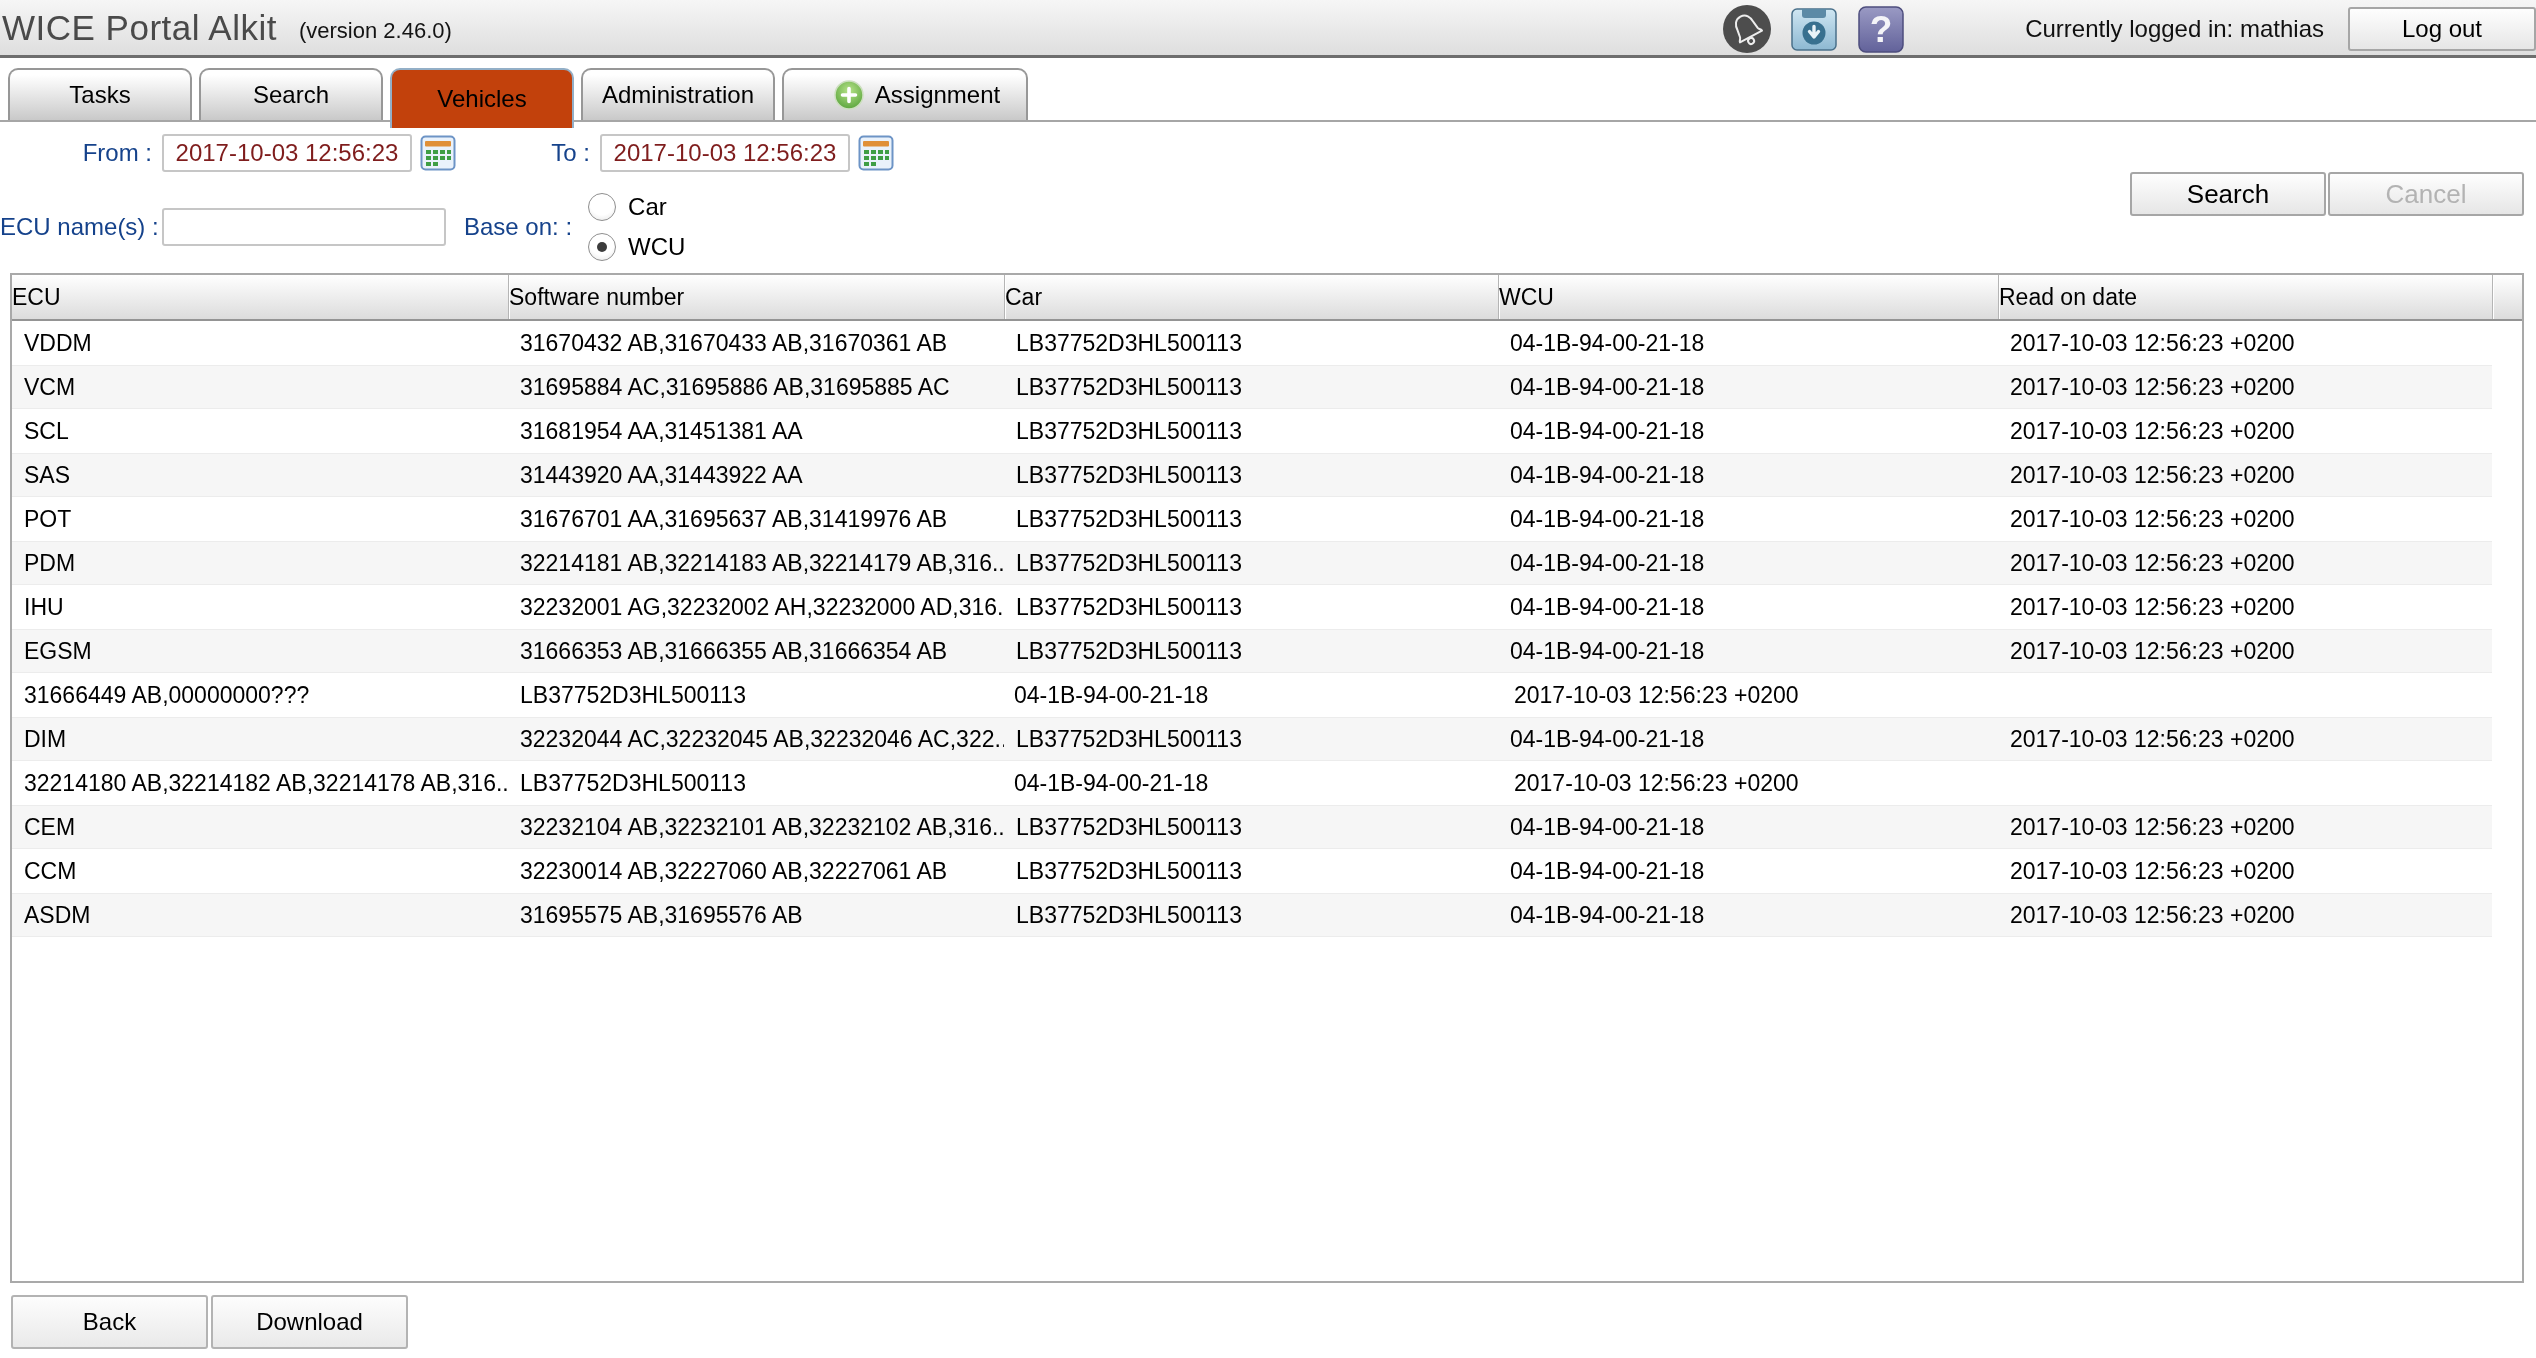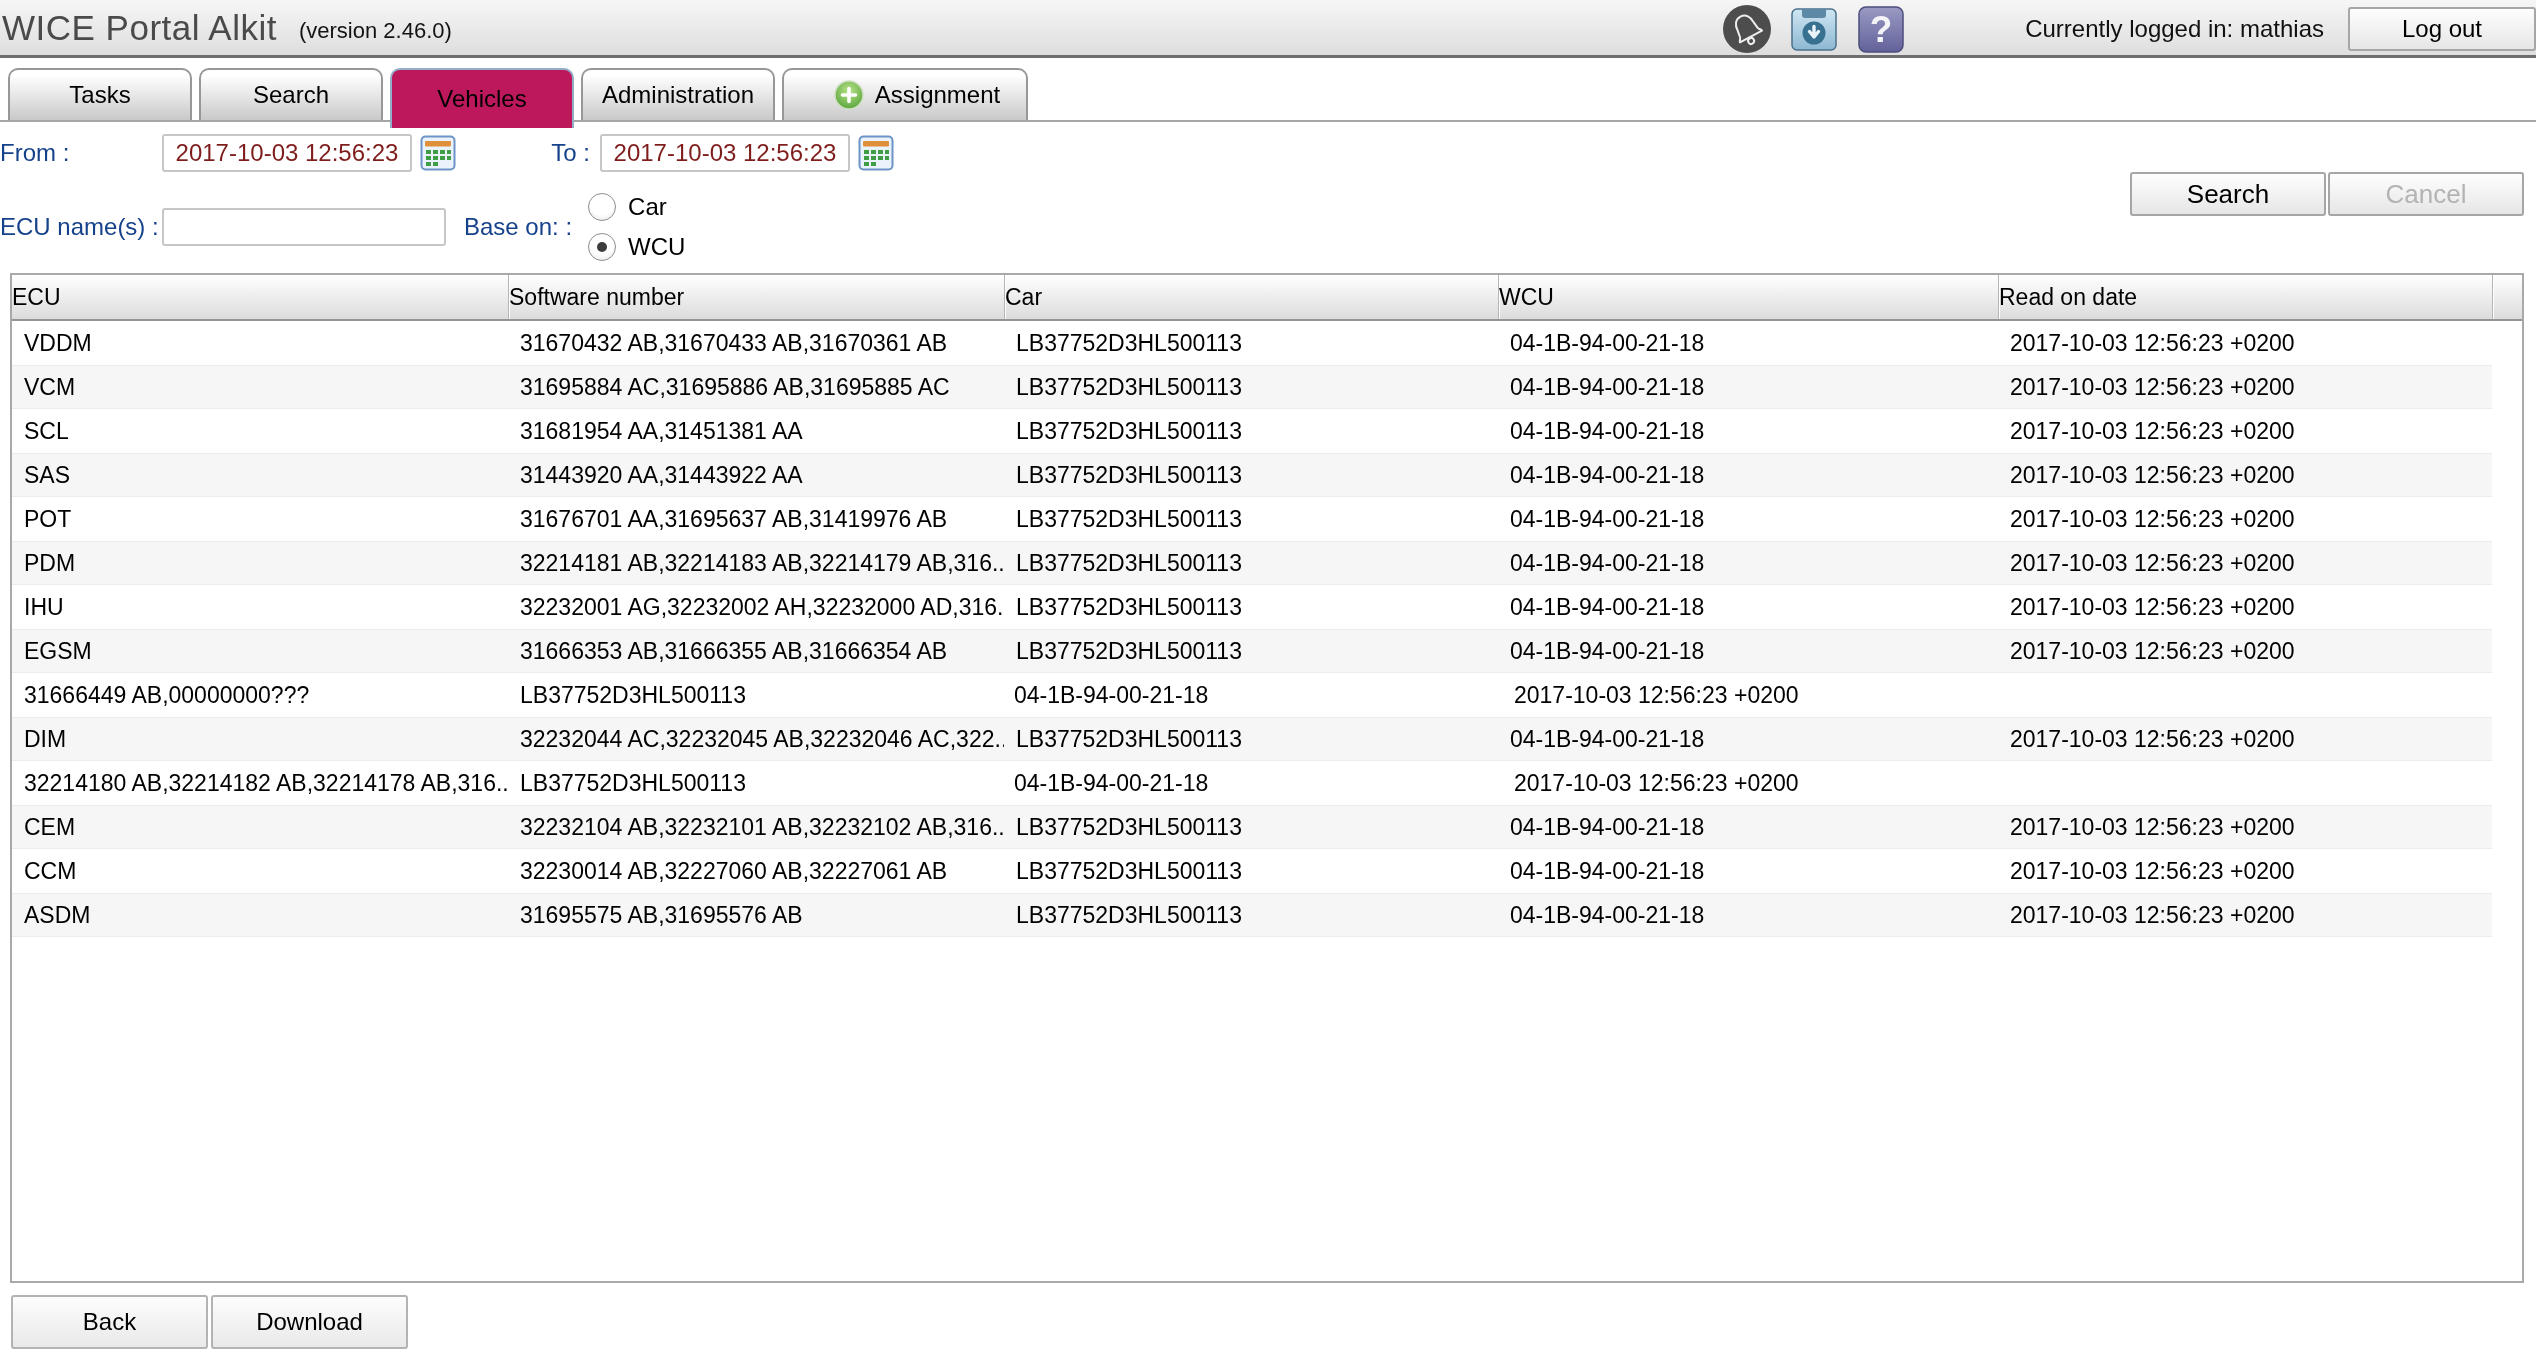--- a/index.html
+++ b/index.html
@@ -29,29 +29,29 @@
   .tab { height: 52px; border: 2px solid #979797; border-bottom: none;
     border-radius: 10px 10px 0 0;
     background: linear-gradient(#ffffff 10%, #c9c9c9);
     font-size: 24px; display: flex; align-items: center; justify-content: center;
     gap: 11px; cursor: pointer; position: relative; }
   .tab-tasks { width: 184px; }
   .tab-search { width: 184px; }
   .tab-vehicles { width: 184px; }
   .tab-administration { width: 194px; }
   .tab-assignment { width: 246px; padding-left: 24px; }
-  .tab.active { background: #be185d; border-color: #93afc7; height: 60px;
+  .tab.active { background: #c2410c; border-color: #93afc7; height: 60px;
     margin-bottom: -8px; z-index: 3; }
 
   
   .formarea { position: relative; height: 151px; background: #fff; }
   .form-row1 { position: absolute; top: 12px; left: 0; display: flex; align-items: center; }
   .form-row2 { position: absolute; top: 60px; left: 0; display: flex; align-items: center; height: 90px; }
   .flabel { color: #15428b; font-size: 24px; white-space: nowrap; }
-  .lab-from { width: 152px; text-align: left; margin-right: 10px; }
+  .lab-from { width: 152px; text-align: right; margin-right: 10px; }
   .lab-to   { width: 54px;  text-align: right; margin-right: 10px; margin-left: 80px; }
   .lab-ecu  { width: 152px; text-align: right; margin-right: 10px; }
   .lab-base { margin-left: 18px; }
   .txt-input { height: 38px; border: 2px solid #c6c6c6; border-radius: 3px;
     font-family: "Liberation Sans", sans-serif; font-size: 24px; color: #7f1d1d;
     padding: 0 10px; background: #fff; outline: none; }
   .date-input { width: 250px; text-align: center; }
   .ecu-input { width: 284px; }
   .cal-btn { width: 36px; height: 36px; margin-left: 8px; border: none;
     background: transparent; padding: 0; cursor: pointer; }

